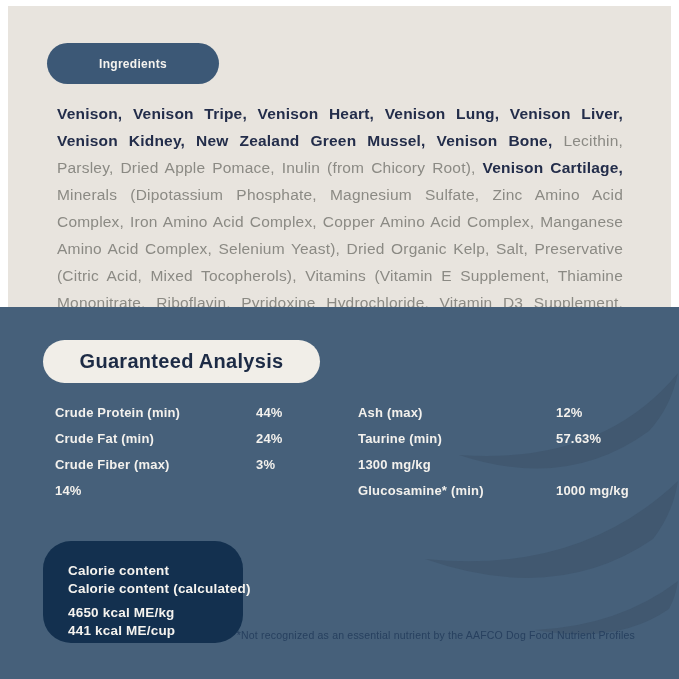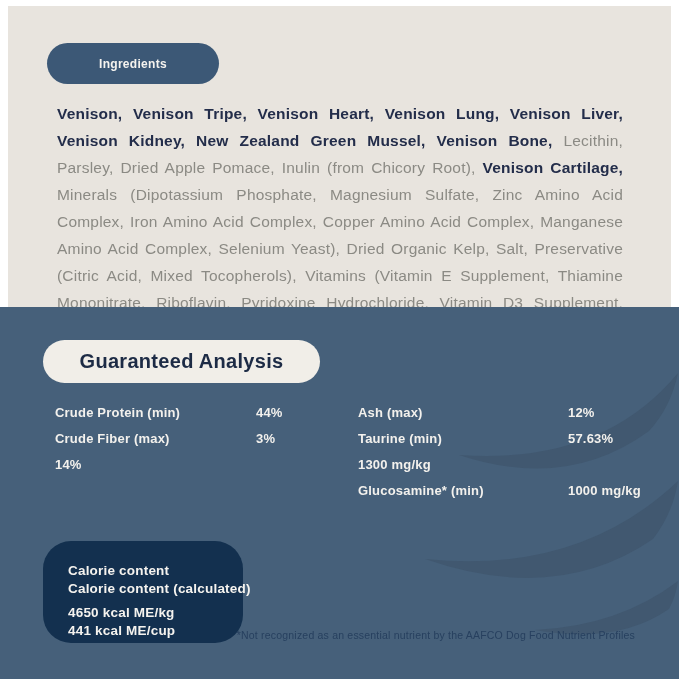--- a/index.html
+++ b/index.html
@@ -46,21 +46,21 @@
     background: #f1eee8;
     display: flex; align-items: center; justify-content: center;
     color: #1d2b45; font-size: 20px; font-weight: bold; letter-spacing: 0.3px;
     z-index: 2;
   }
   .analysis-col { position: absolute; top: 92px; z-index: 2; }
   .analysis-col.left  { left: 55px; }
   .analysis-col.right { left: 358px; }
   .a-row { display: grid; height: 26px; align-items: center; }
   .analysis-col.left  .a-row { grid-template-columns: 201px auto; }
-  .analysis-col.right .a-row { grid-template-columns: 198px auto; gap: 12px; }
+  .analysis-col.right .a-row { grid-template-columns: 198px auto; }
   .a-label, .a-value {
     color: #f3f1ed; font-size: 13px; font-weight: bold; letter-spacing: 0.2px;
     white-space: nowrap;
   }
   .calorie-box {
     position: absolute; left: 43px; top: 234px;
     width: 200px; height: 102px; border-radius: 28px;
     background: #13304f;
     padding: 21px 16px 0 25px; z-index: 2;
   }
@@ -98,20 +98,24 @@
     <div class="badge-cream">
       <span>Guaranteed Analysis</span>
     </div>
 
     <div class="analysis-col left">
         <div class="a-row">
           <span class="a-label">Crude Protein (min)</span>
           <span class="a-value">44%</span>
         </div>
         <div class="a-row">
+          <span class="a-label">Crude Fat (min)</span>
+          <span class="a-value">24%</span>
+        </div>
+        <div class="a-row">
           <span class="a-label">Crude Fiber (max)</span>
           <span class="a-value">3%</span>
         </div>
         <div class="a-row">
           <span class="a-value">14%</span>
         </div>
       </div>
     <div class="analysis-col right">
         <div class="a-row">
           <span class="a-label">Ash (max)</span>

